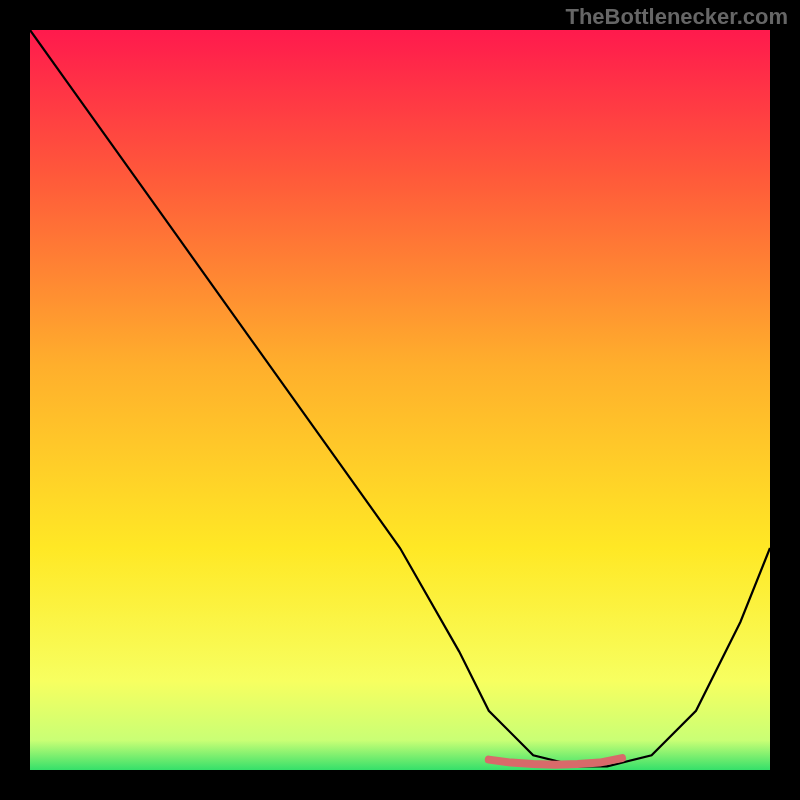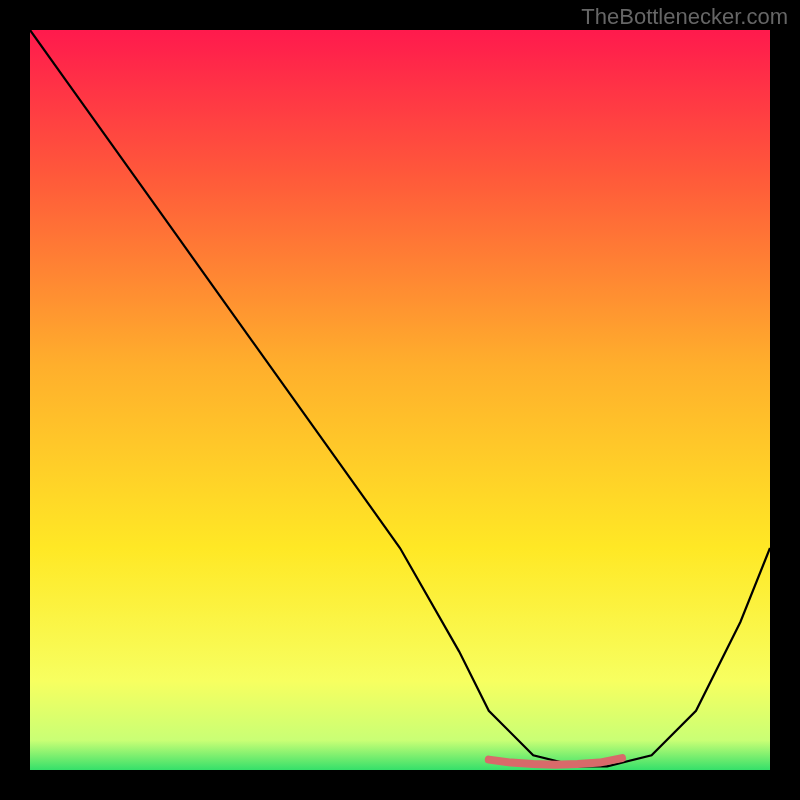--- a/index.html
+++ b/index.html
@@ -9,21 +9,21 @@
     height: 800px;
     background: #000;
     font-family: Arial, sans-serif;
     overflow: hidden;
   }
   .watermark {
     position: absolute;
     top: 4px;
     right: 12px;
     font-size: 22px;
-    font-weight: normal;
+    font-weight: bold;
     color: #666;
     z-index: 3;
   }
   .frame {
     position: absolute;
     top: 0;
     left: 0;
     width: 800px;
     height: 800px;
     background: #000;

